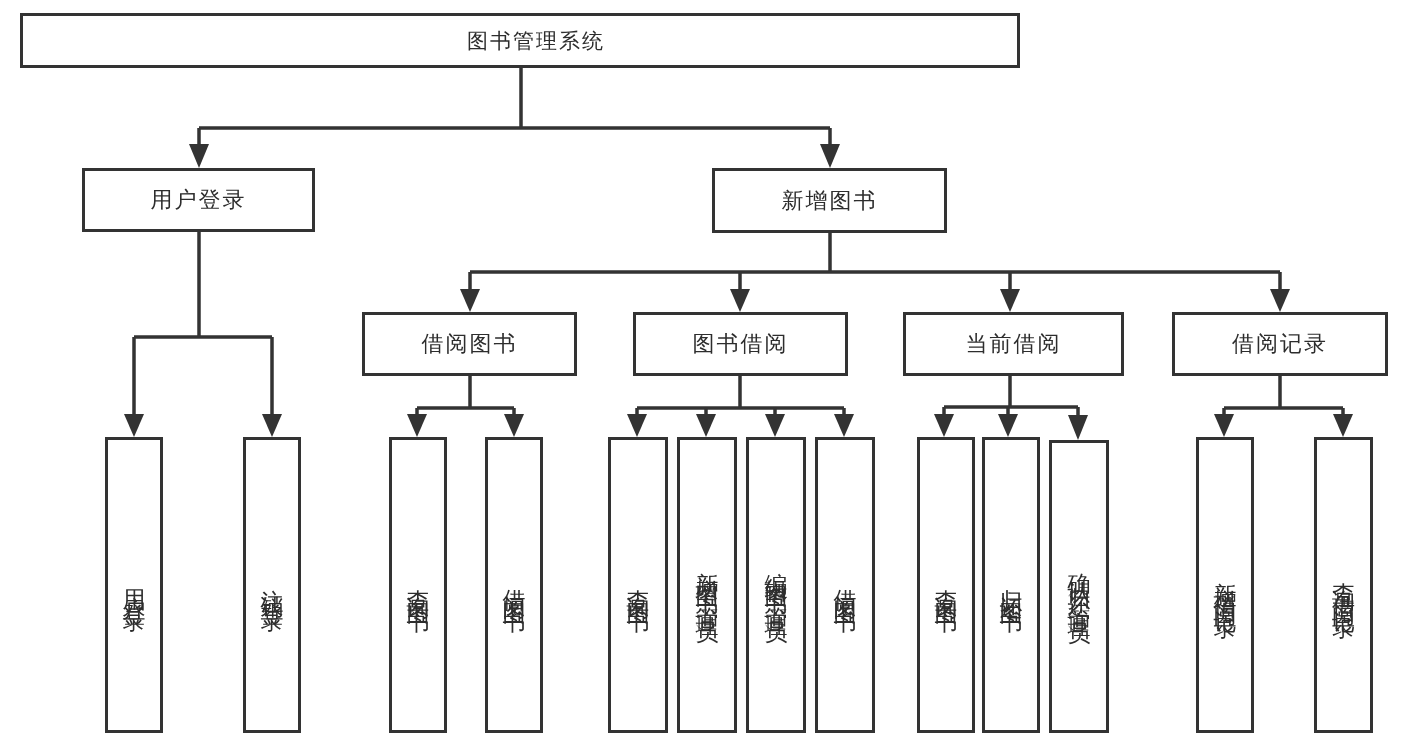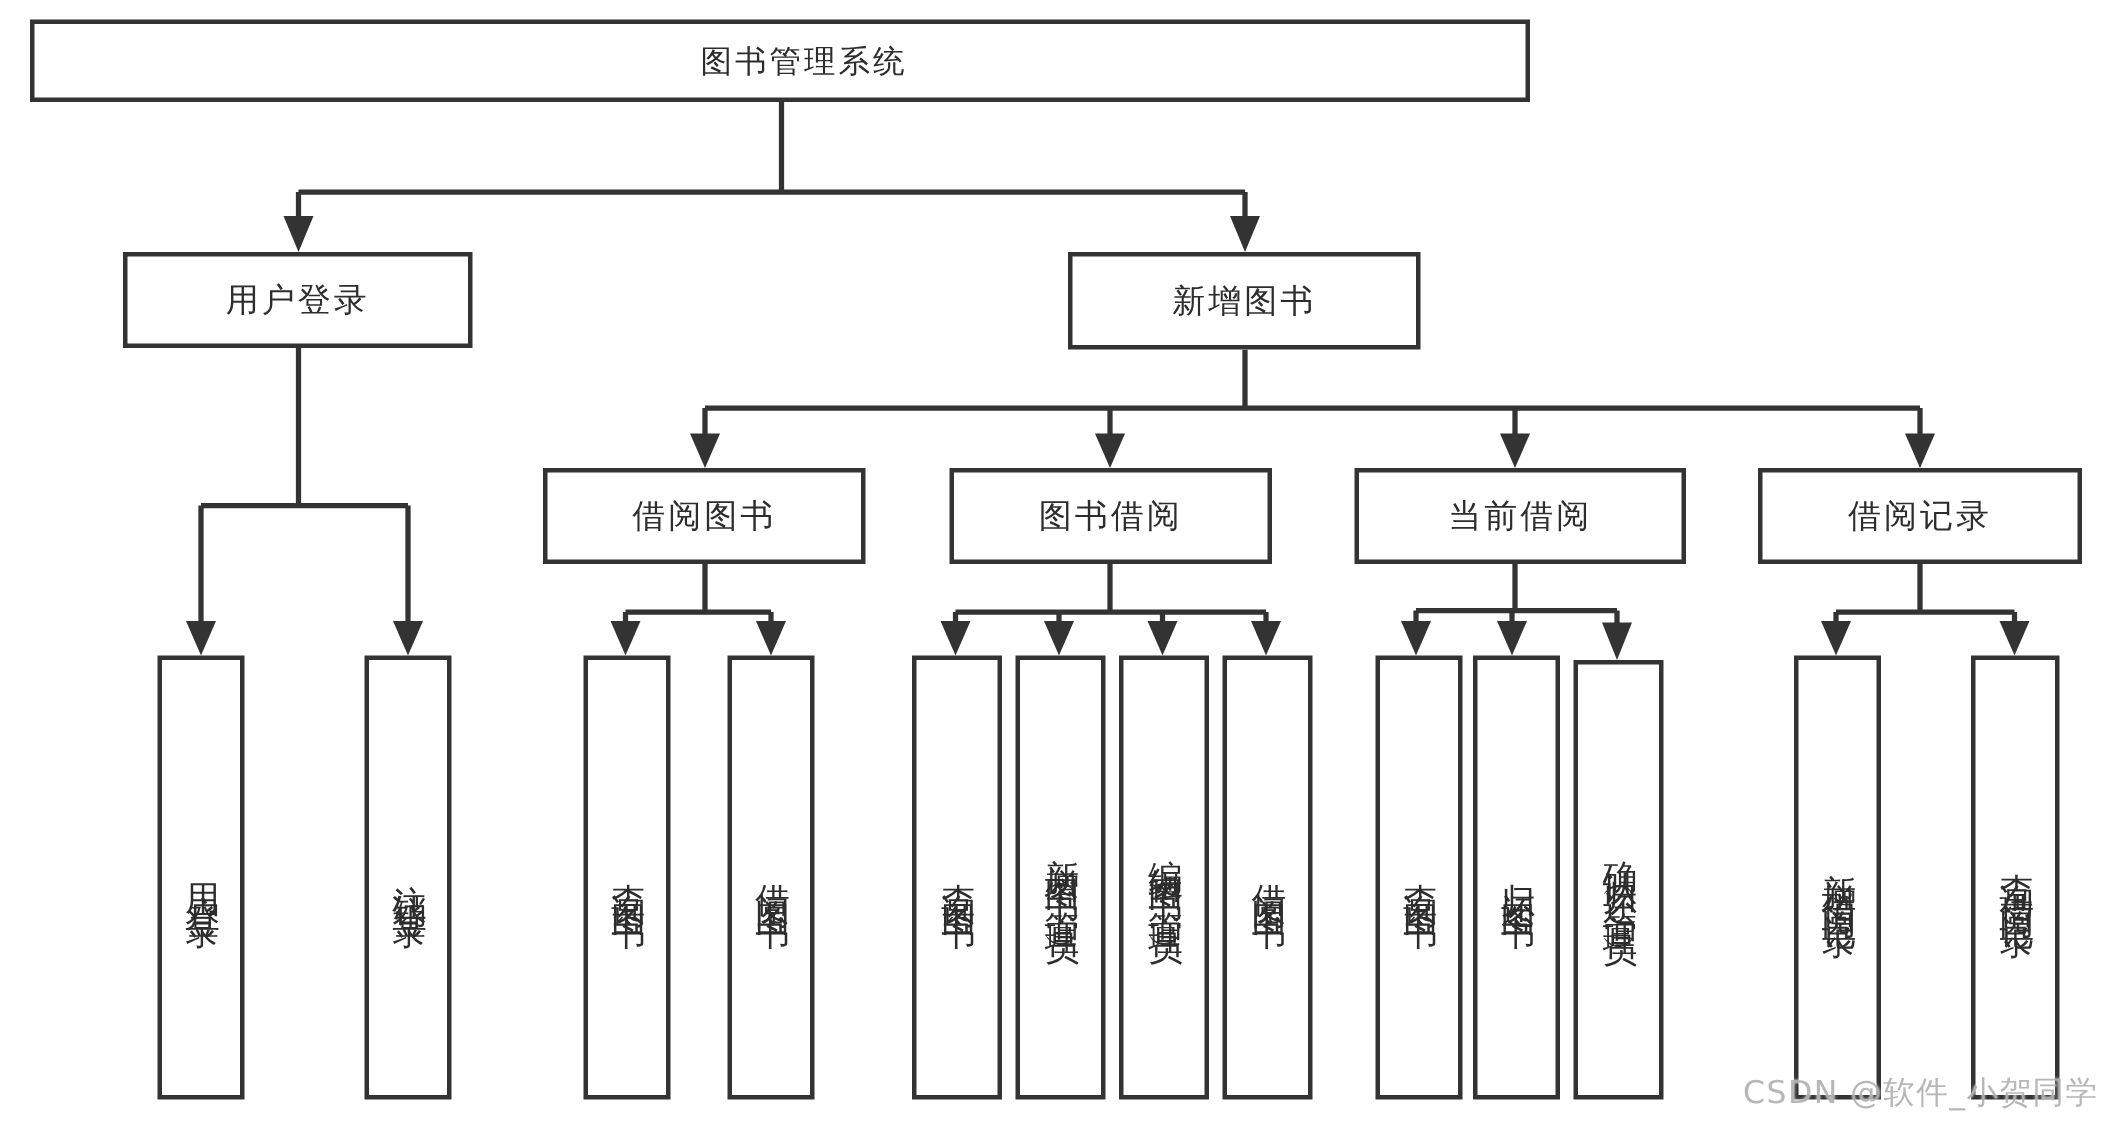--- a/index.html
+++ b/index.html
@@ -122,15 +122,14 @@
     <span>确认归还（管理员）</span>
   </div>
 
   <div class="node leaf" style="left:1196px;top:437px;width:58px;height:296px;">
     <span>新增借阅记录</span>
   </div>
   <div class="node leaf" style="left:1314px;top:437px;width:59px;height:296px;">
     <span>查询借阅记录</span>
   </div>
 
-  <div class="watermark">CSDN @软件_小贺同学</div>
 
 </div>
 
 </body></html>

